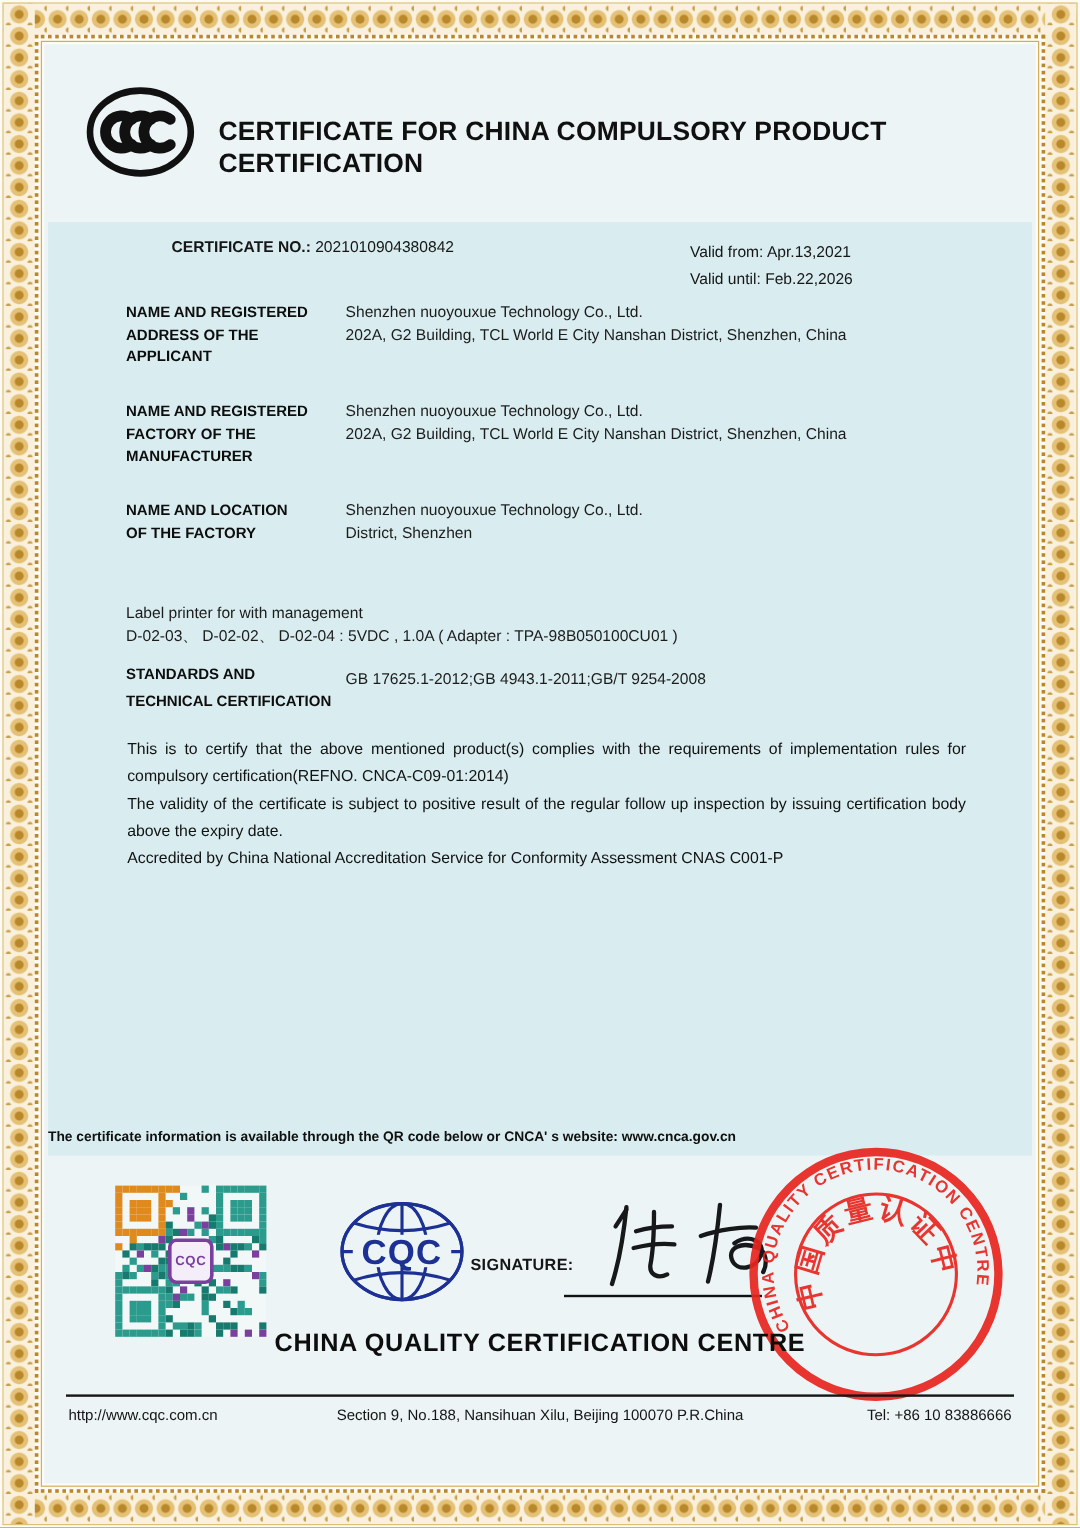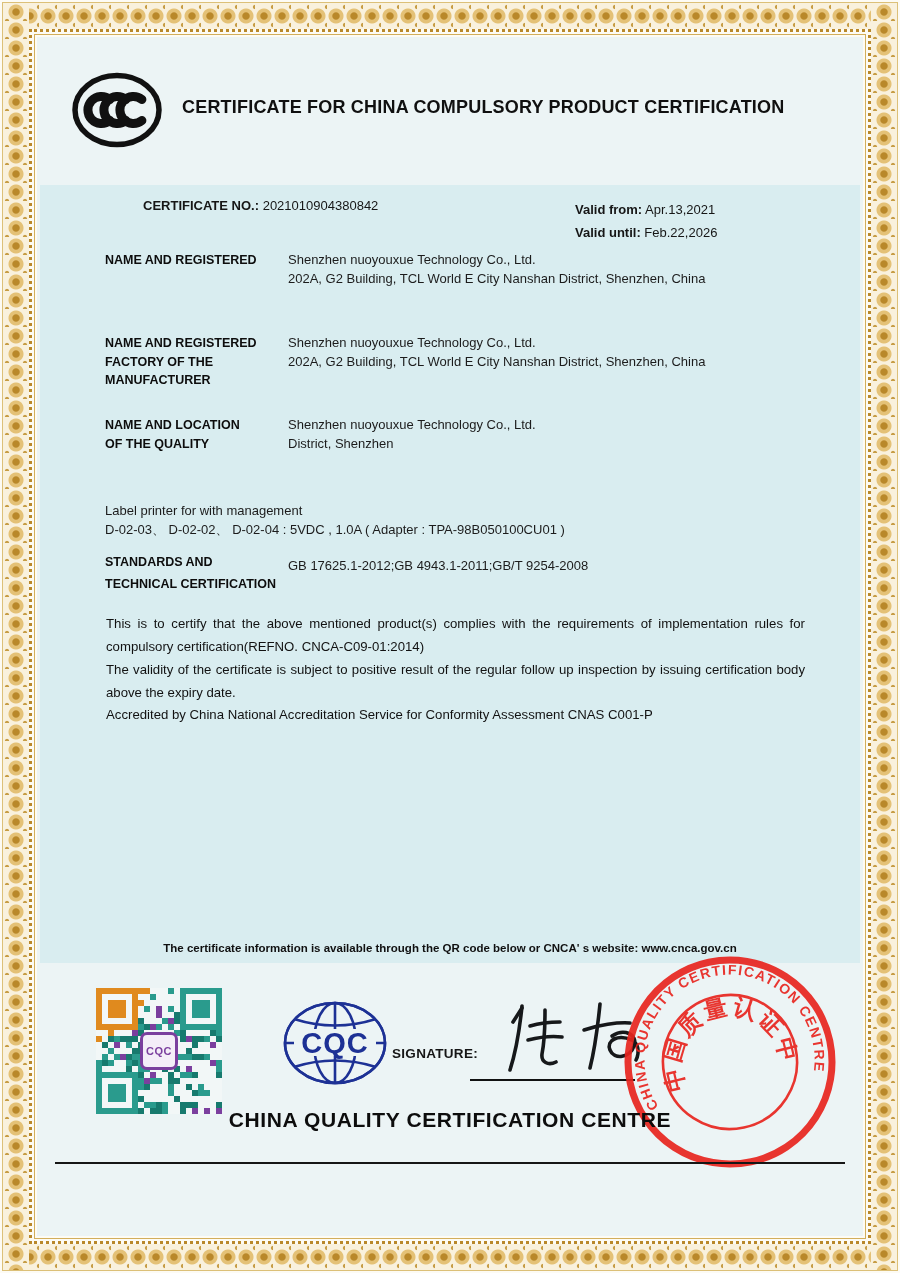--- a/index.html
+++ b/index.html
@@ -28,34 +28,34 @@
   .band.left{left:3px;} .band.right{right:3px;}
   .edge-line{position:absolute;inset:2px;border:1px solid #dcc078;pointer-events:none;}
   .bead-line{position:absolute;inset:29px;border:3px dotted #b9882a;pointer-events:none;}
   .gold-line{position:absolute;inset:34px;border:1px solid #d2ae5c;pointer-events:none;}
   .paper{position:absolute;inset:37px;background:#ecf4f5;}
   .blue-block{position:absolute;left:40px;right:40px;top:185px;height:778px;background:#d9edf0;}
 
   
   .ccc-logo{position:absolute;left:70px;top:70px;}
   .title{position:absolute;left:182px;right:55px;top:97px;
-    font-size:18px;font-weight:bold;letter-spacing:.2px;color:#101010;}
+    font-size:22px;font-weight:bold;letter-spacing:.2px;color:#101010;}
 
   
   .row{position:absolute;left:105px;right:88px;display:flex;}
   .lbl{width:183px;font-size:12.5px;font-weight:bold;line-height:18.5px;color:#0d0d0d;}
   .val{flex:1;font-size:13px;line-height:18.5px;color:#1c1c1c;}
   .certno-row{position:absolute;left:143px;right:88px;top:198px;display:flex;font-size:13px;}
   .certno-lbl{font-weight:bold;}
   .validity{position:absolute;left:575px;top:198px;font-size:13px;line-height:23px;}
-  .validity b{font-weight:bold;}
+  .validity b{font-weight:normal;}
 
   .para{position:absolute;left:106px;right:95px;text-align:justify;
     font-size:13.2px;line-height:23px;color:#121212;}
-  .qr-note{position:absolute;left:40px;right:40px;top:942px;text-align:center;
+  .qr-note{position:absolute;left:40px;right:40px;top:942px;
     font-size:11.5px;font-weight:bold;color:#101010;}
 
   
   .qr{position:absolute;left:96px;top:988px;width:126px;height:126px;background:#f2f7f7;}
   .qr .cell{position:absolute;width:6px;height:6px;}
   .qr-badge{position:absolute;left:44px;top:44px;width:38px;height:38px;border-radius:7px;
     background:#f4eef8;border:3px solid #7b3f9e;box-sizing:border-box;
     display:flex;align-items:center;justify-content:center;
     font-size:11px;font-weight:bold;color:#7b3f9e;letter-spacing:.5px;}
   .cqc-logo{position:absolute;left:280px;top:998px;}
@@ -103,20 +103,21 @@
   <div class="validity">
     <div><b>Valid from:</b>
       <span>Apr.13,2021</span></div>
     <div><b>Valid until:</b>
       <span>Feb.22,2026</span></div>
   </div>
 
   <div class="row" style="top:251px">
     <div class="lbl">
       <div>NAME AND REGISTERED</div>
+      <div>ADDRESS OF THE APPLICANT</div>
     </div>
     <div class="val">
       <div>Shenzhen nuoyouxue Technology Co., Ltd.</div>
       <div>202A, G2 Building, TCL World E City Nanshan District, Shenzhen, China</div>
     </div>
   </div>
 
   <div class="row" style="top:334px">
     <div class="lbl">
       <div>NAME AND REGISTERED</div>
@@ -125,21 +126,21 @@
     </div>
     <div class="val">
       <div>Shenzhen nuoyouxue Technology Co., Ltd.</div>
       <div>202A, G2 Building, TCL World E City Nanshan District, Shenzhen, China</div>
     </div>
   </div>
 
   <div class="row" style="top:416px">
     <div class="lbl">
       <div>NAME AND LOCATION</div>
-      <div>OF THE QUALITY</div>
+      <div>OF THE FACTORY</div>
     </div>
     <div class="val">
       <div>Shenzhen nuoyouxue Technology Co., Ltd.</div>
       <div>District, Shenzhen</div>
     </div>
   </div>
 
   <div class="row" style="top:502px">
     <div class="val">
       <div>Label printer for with management</div>
@@ -430,13 +431,18 @@
         </text>
         <text font-size="23" font-weight="bold" fill="#e8251f" letter-spacing="3" font-family="'DejaVu Sans',sans-serif">
           <textPath href="#arcInner">中国质量认证中心</textPath>
         </text>
       </g>
     </svg>
   </div>
 
   <div class="org-name">CHINA QUALITY CERTIFICATION CENTRE</div>
   <div class="rule"></div>
+  <div class="contact">
+    <span>http://www.cqc.com.cn</span>
+    <span class="mid">Section 9, No.188, Nansihuan Xilu, Beijing 100070 P.R.China</span>
+    <span>Tel: +86 10 83886666</span>
+  </div>
 </div>
 
 </body></html>

